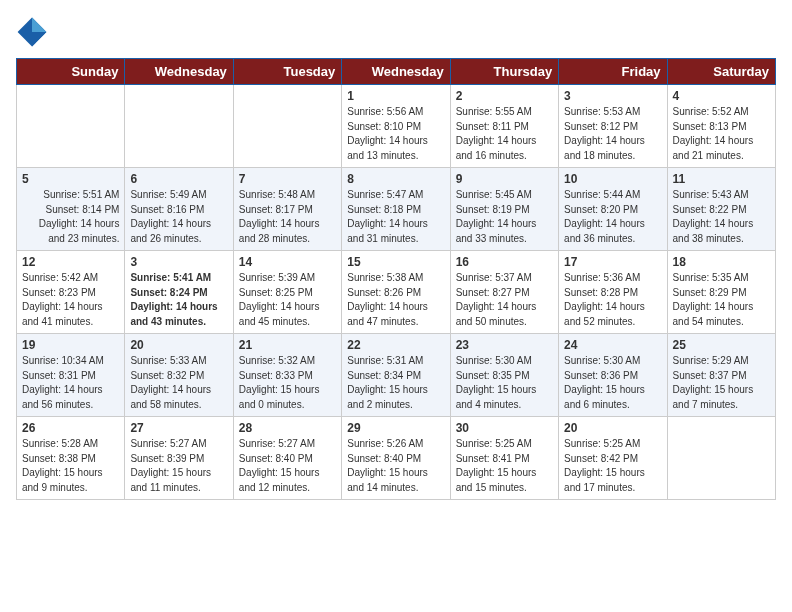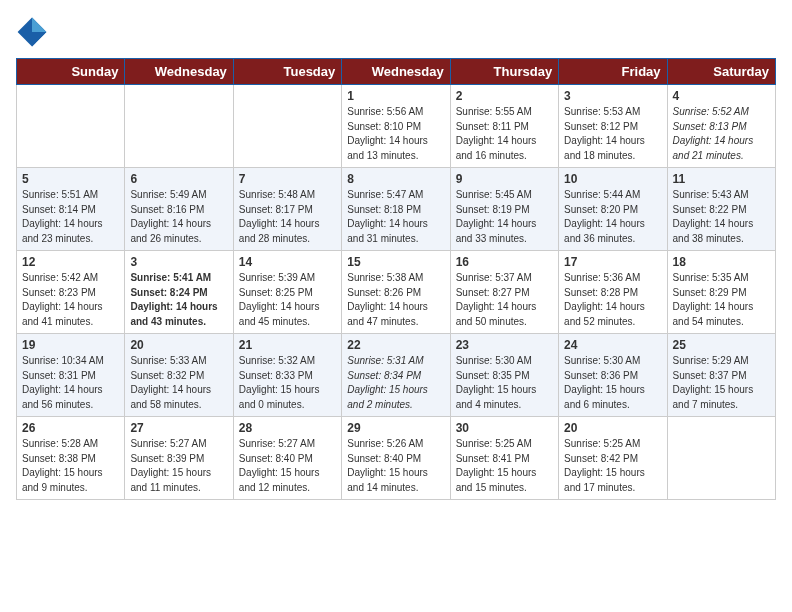--- a/index.html
+++ b/index.html
@@ -148,30 +148,30 @@
         </td>
         <td>
           <div class="day-number">3</div>
           <div class="day-info" style="white-space: pre-line;">Sunrise: 5:53 AM
 Sunset: 8:12 PM
 Daylight: 14 hours
 and 18 minutes.</div>
         </td>
         <td>
           <div class="day-number">4</div>
-          <div class="day-info" style="white-space: pre-line; font-style: italic;">Sunrise: 5:52 AM
+          <div class="day-info" style="white-space: pre-line;">Sunrise: 5:52 AM
 Sunset: 8:13 PM
 Daylight: 14 hours
 and 21 minutes.</div>
         </td>
       </tr>
       <tr>
         <td>
           <div class="day-number">5</div>
-          <div class="day-info" style="white-space: pre-line;">Sunrise: 5:51 AM
+          <div class="day-info" style="white-space: pre-line; text-align: right;">Sunrise: 5:51 AM
 Sunset: 8:14 PM
 Daylight: 14 hours
 and 23 minutes.</div>
         </td>
         <td>
           <div class="day-number">6</div>
           <div class="day-info" style="white-space: pre-line;">Sunrise: 5:49 AM
 Sunset: 8:16 PM
 Daylight: 14 hours
 and 26 minutes.</div>
@@ -280,21 +280,21 @@
         </td>
         <td>
           <div class="day-number">21</div>
           <div class="day-info" style="white-space: pre-line;">Sunrise: 5:32 AM
 Sunset: 8:33 PM
 Daylight: 15 hours
 and 0 minutes.</div>
         </td>
         <td>
           <div class="day-number">22</div>
-          <div class="day-info" style="white-space: pre-line; font-style: italic;">Sunrise: 5:31 AM
+          <div class="day-info" style="white-space: pre-line;">Sunrise: 5:31 AM
 Sunset: 8:34 PM
 Daylight: 15 hours
 and 2 minutes.</div>
         </td>
         <td>
           <div class="day-number">23</div>
           <div class="day-info" style="white-space: pre-line;">Sunrise: 5:30 AM
 Sunset: 8:35 PM
 Daylight: 15 hours
 and 4 minutes.</div>

